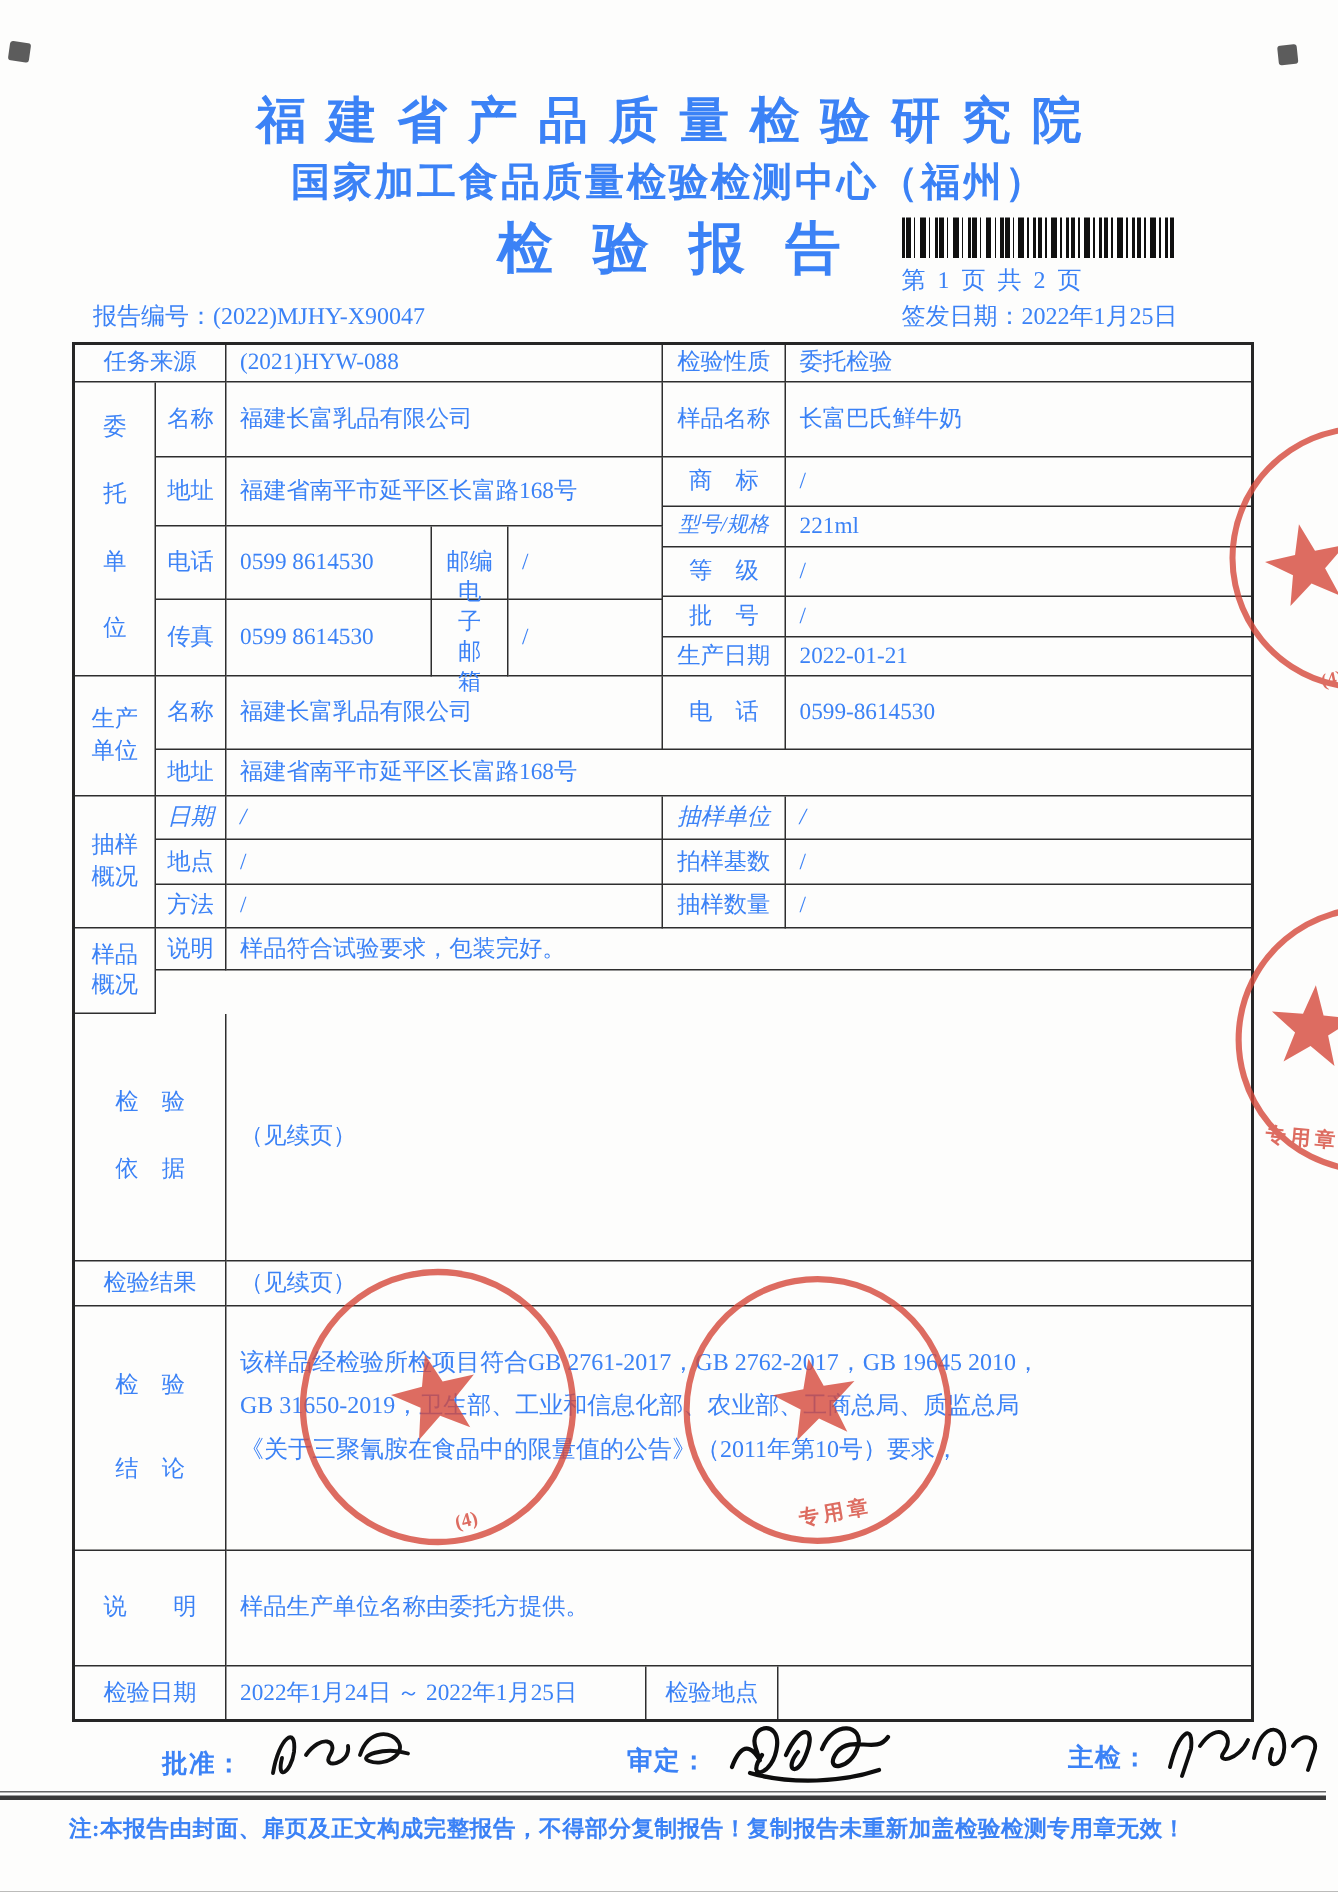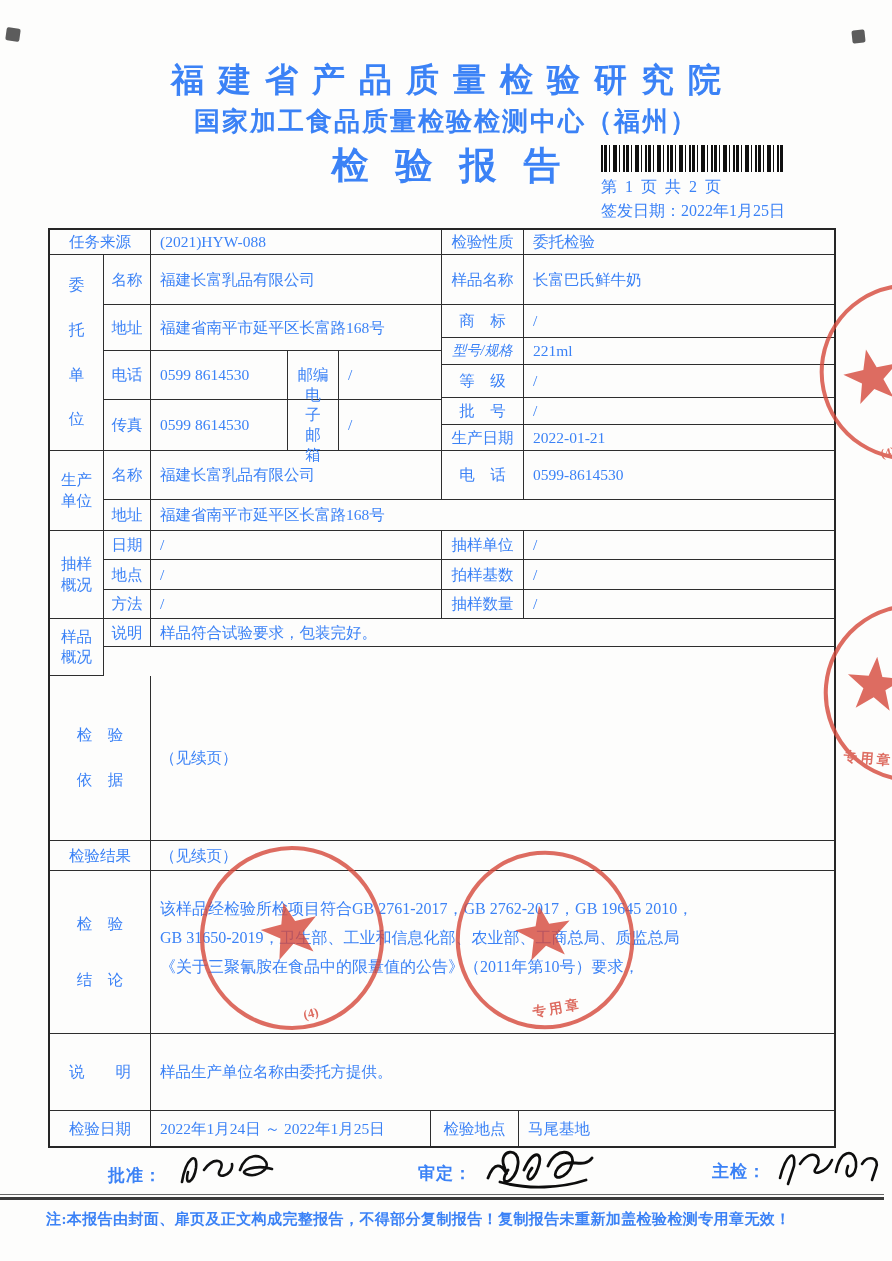--- a/index.html
+++ b/index.html
@@ -57,20 +57,23 @@
 <div class="page">
 
   <div class="speck" style="left:6px;top:28px;width:14px;height:13px;transform:rotate(8deg);"></div>
   <div class="speck" style="left:852px;top:30px;width:13px;height:13px;transform:rotate(-6deg);"></div>
 
   <div class="abs t1">福建省产品质量检验研究院</div>
   <div class="abs t2">国家加工食品质量检验检测中心（福州）</div>
   <div class="abs t3">检验报告</div>
   <div class="abs barcode"></div>
   <div class="abs pginfo">第 1 页  共 2 页</div>
+  <div class="abs hline repno">
+    <span>报告编号：</span><span>(2022)MJHY-X90047</span>
+  </div>
   <div class="abs hline issue">
     <span>签发日期：</span><span>2022年1月25日</span>
   </div>
 
   <div class="tbl">
 
     <div class="row" style="height:25px;">
       <div class="c lab" style="width:101px;">任务来源</div>
       <div class="c val" style="width:291px;">(2021)HYW-088</div>
       <div class="c lab" style="width:82px;">检验性质</div>
@@ -144,21 +147,21 @@
         <div class="row" style="height:31px;">
           <div class="c lab" style="width:47px;height:31px;">地址</div>
           <div class="c val nr" style="width:683px;height:31px;">福建省南平市延平区长富路168号</div>
         </div>
       </div>
     </div>
 
     <div class="sec" style="height:88px;">
       <div class="c lab g2" style="width:54px;height:88px;">抽样概况</div>
       <div class="vstack" style="width:730px;">
-        <div class="row" style="height:29px;">
+        <div class="row" style="height:29px;font-style:italic;">
           <div class="c lab" style="width:47px;height:29px;">日期</div>
           <div class="c val" style="width:291px;height:29px;">/</div>
           <div class="c lab" style="width:82px;height:29px;">抽样单位</div>
           <div class="c val nr" style="width:310px;height:29px;">/</div>
         </div>
         <div class="row" style="height:30px;">
           <div class="c lab" style="width:47px;height:30px;">地点</div>
           <div class="c val" style="width:291px;height:30px;">/</div>
           <div class="c lab" style="width:82px;height:30px;">拍样基数</div>
           <div class="c val nr" style="width:310px;height:30px;">/</div>
@@ -203,21 +206,20 @@
 
     <div class="row" style="height:77px;">
       <div class="c lab" style="width:101px;height:77px;">说　　明</div>
       <div class="c val nr" style="width:683px;height:77px;">样品生产单位名称由委托方提供。</div>
     </div>
 
     <div class="row" style="height:35px;">
       <div class="c lab nb" style="width:101px;height:35px;">检验日期</div>
       <div class="c val nb" style="width:280px;height:35px;">2022年1月24日 ～ 2022年1月25日</div>
       <div class="c lab nb" style="width:88px;height:35px;">检验地点</div>
-      <div class="c val nr nb" style="width:315px;height:35px;">马尾基地</div>
     </div>
   </div>
 
   <div class="abs sigrow" style="left:108px;top:1164px;">批准：</div>
   <svg class="abs sig" style="left:168px;top:1142px;" width="120" height="58" viewBox="0 0 120 58">
     <path d="M14,40 C18,16 30,8 28,26 C26,40 16,46 20,30 M36,28 C46,14 58,18 52,28 C46,38 66,34 64,22 M72,28 C78,10 94,12 98,20 C102,28 88,36 78,32 C70,29 88,22 104,27" stroke="#101010" stroke-width="2.6" fill="none" stroke-linecap="round"></path>
   </svg>
 
   <div class="abs sigrow" style="left:418px;top:1162px;">审定：</div>
   <svg class="abs sig" style="left:478px;top:1138px;" width="130" height="62" viewBox="0 0 130 62">

